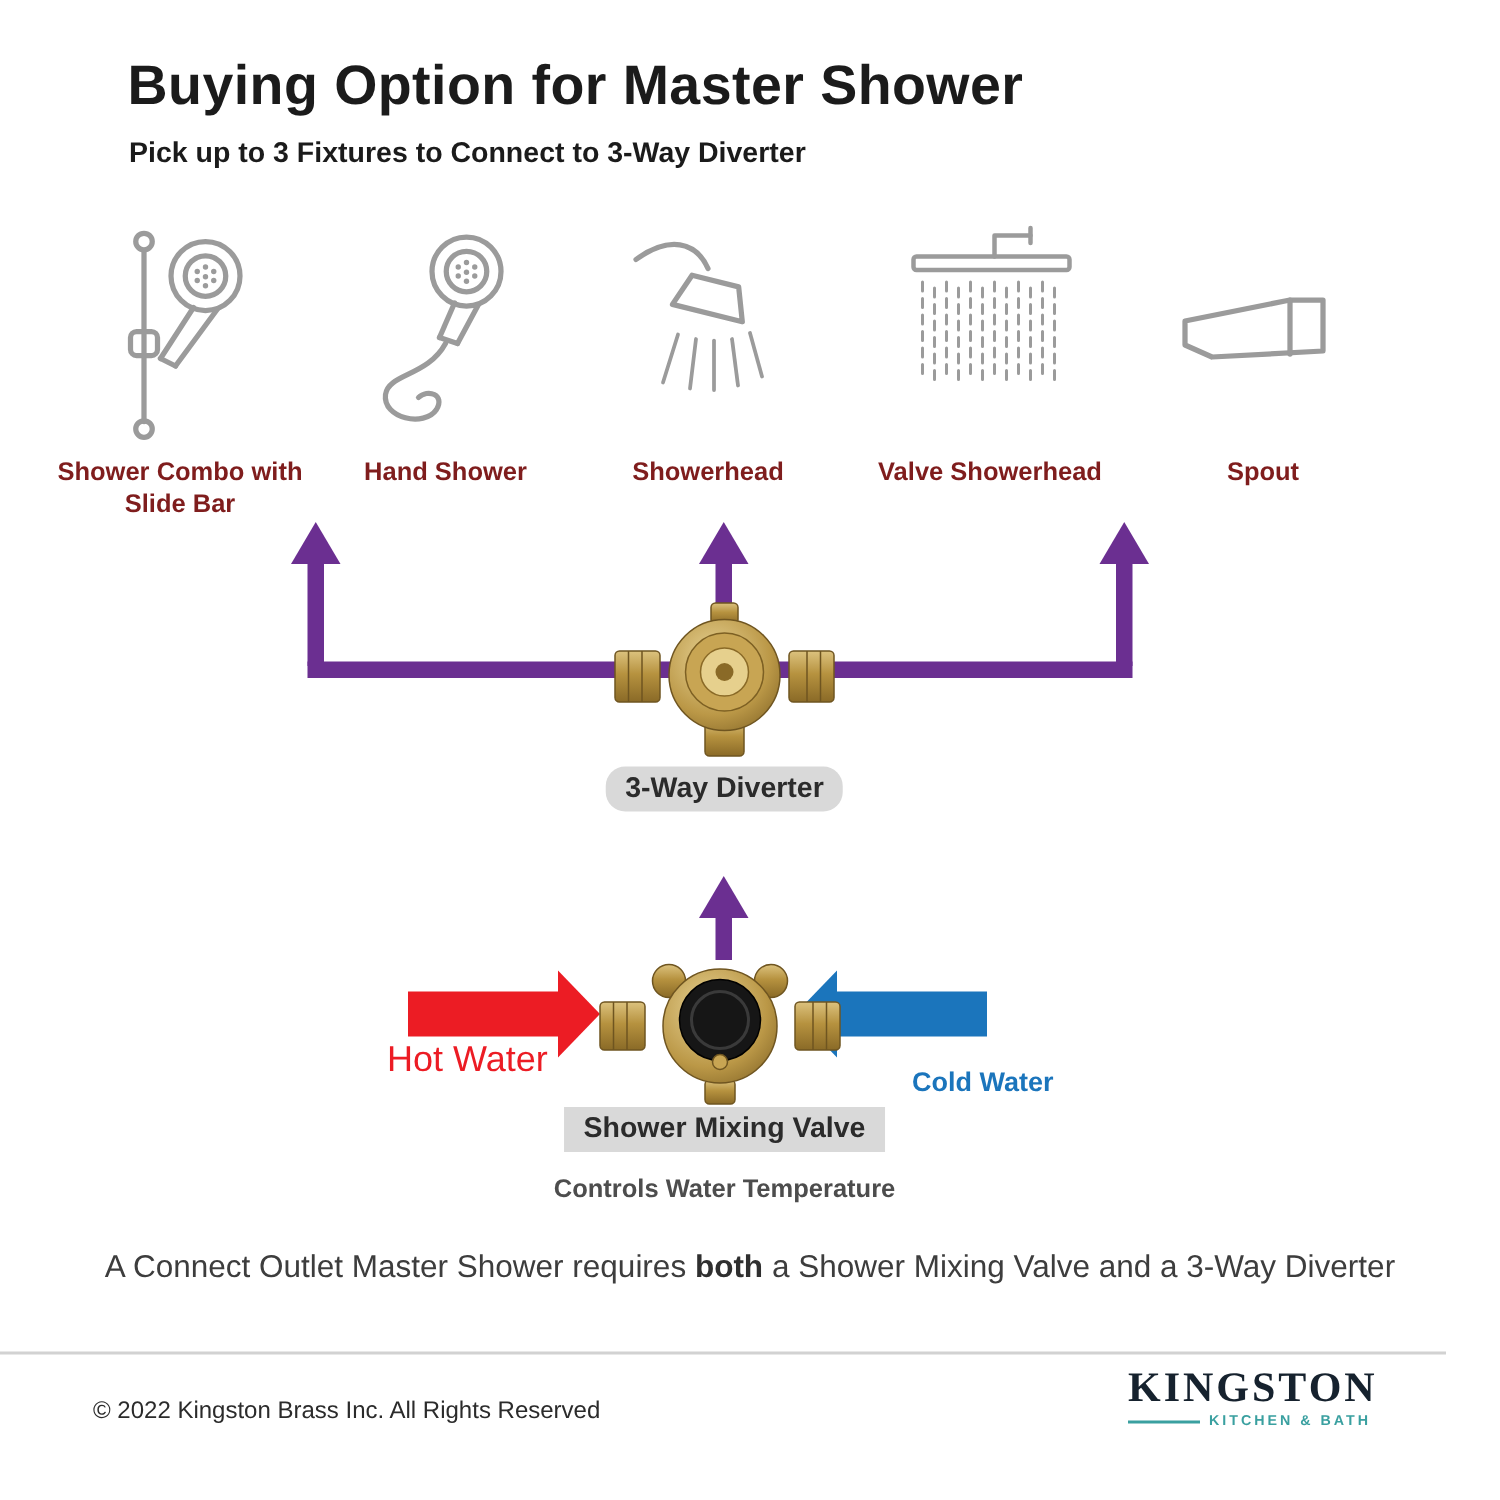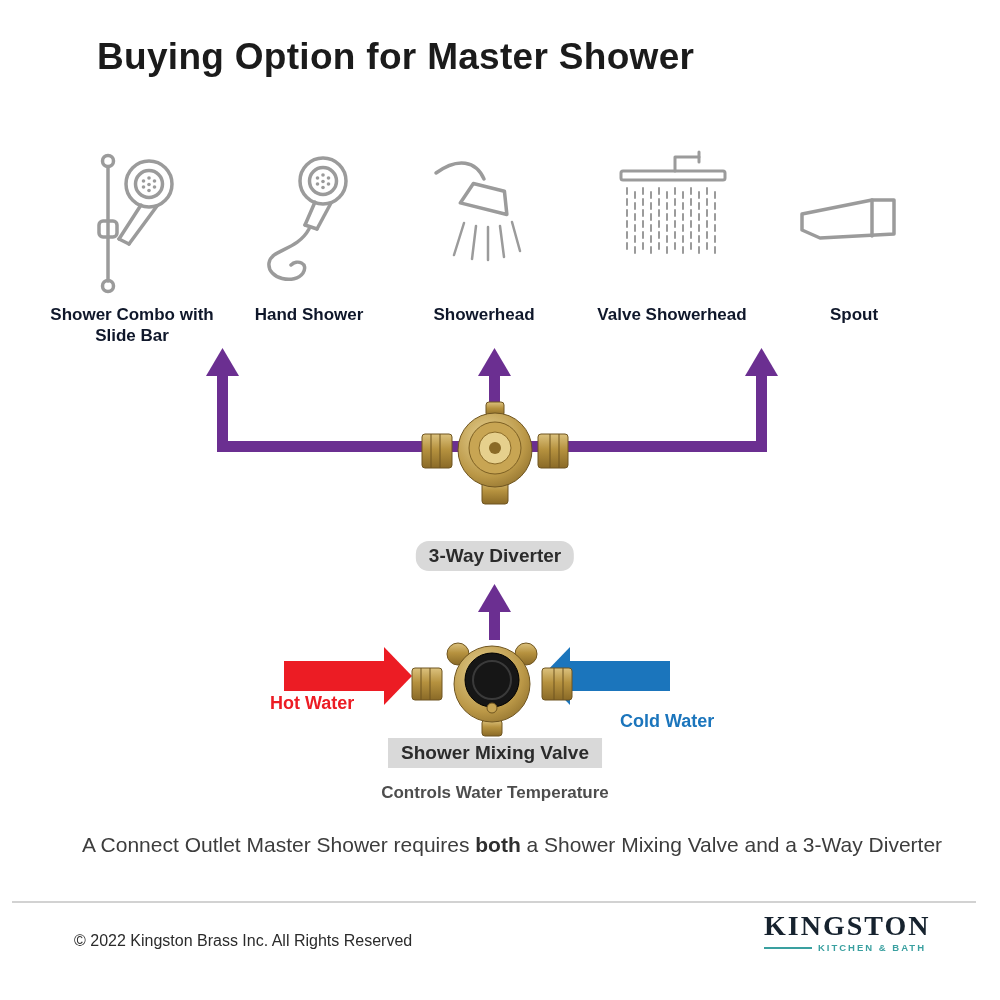--- a/index.html
+++ b/index.html
@@ -1,36 +1,36 @@
 <!DOCTYPE html>
 <html><head>
 <meta charset="utf-8">
 <style>
   * { margin:0; padding:0; box-sizing:border-box; }
   html,body { background:#ffffff; }
   body { font-family:"Liberation Sans", sans-serif; color:#1c1c1c; }
-  .canvas { position:relative; width:964px; height:1000px; background:#ffffff; overflow:hidden;margin-left:12px; }
+  .canvas { position:relative; width:964px; height:1000px; background:#ffffff; overflow:hidden; }
 
   .title { position:absolute; left:85px; top:36px; font-size:37px; font-weight:bold; letter-spacing:.3px; color:#1b1b1b; }
   .subtitle { position:absolute; left:86px; top:92px; font-size:19px; font-weight:bold; color:#1b1b1b; }
 
   .fixture { position:absolute; top:146px; text-align:center; }
   .icon-box { height:152px; display:flex; align-items:center; justify-content:center; }
-  .fixture-label { margin-top:6px; font-size:17px; font-weight:bold; line-height:1.25; color:#0f172a; }
+  .fixture-label { margin-top:6px; font-size:17px; font-weight:bold; line-height:1.25; color:#7f1d1d; }
 
   .arrows { position:absolute; left:0; top:0; width:1000px; height:1000px; pointer-events:none; }
 
   .valve { position:absolute; }
 
   .tag { position:absolute; left:483px; transform:translateX(-50%); background:#d9d9d9; color:#2b2b2b;
          font-weight:bold; font-size:19px; padding:4px 13px; white-space:nowrap; }
   .caption { position:absolute; left:483px; transform:translateX(-50%); color:#4d4d4d;
              font-weight:bold; font-size:17px; white-space:nowrap; }
 
-  .hot-label  { position:absolute; left:258px; top:693px; color:#ec1c24; font-weight:bold; font-size:18px; }
+  .hot-label  { position:absolute; left:258px; top:693px; color:#ec1c24; font-weight:normal; font-size:24px; }
   .cold-label { position:absolute; left:608px; top:711px; color:#1b75bc; font-weight:bold; font-size:18px; }
 
   .note { position:absolute; left:0; top:833px; width:1000px; text-align:center; font-size:21px; color:#3d3d3d; }
   .note .bold { font-weight:bold; color:#2f2f2f; }
 
   .divider { position:absolute; left:0; top:901px; width:1000px; height:2px; background:#d2d2d2; }
 
   .copyright { position:absolute; left:62px; top:932px; font-size:16px; color:#2b2b2b; }
 
   .brand { position:absolute; left:752px; top:911px; width:162px; }
@@ -39,20 +39,21 @@
   .brand-sub { display:flex; align-items:center; margin-top:2px; }
   .brand-line { flex:1; height:2px; background:#3aa0a0; margin-right:6px; }
   .brand-tagline { font-size:9.5px; font-weight:bold; letter-spacing:2px; color:#3aa0a0; white-space:nowrap; }
 </style>
 </head>
 <body>
 
 <div class="canvas">
 
   <div class="title">Buying Option for Master Shower</div>
+  <div class="subtitle">Pick up to 3 Fixtures to Connect to 3-Way Diverter</div>
 
   <div class="fixture" style="left:30px; width:180px;">
     <div class="icon-box">
       <svg width="120" height="150" viewBox="0 0 120 150">
         <g fill="none" stroke="#9b9b9b" stroke-width="3.5" stroke-linecap="round" stroke-linejoin="round">
           <line x1="36" y1="20" x2="36" y2="134"></line>
           <circle cx="36" cy="14" r="5.5"></circle>
           <circle cx="36" cy="139" r="5.5"></circle>
           <rect x="27" y="74" width="18" height="16" rx="4"></rect>
           <circle cx="77" cy="37" r="23"></circle>
@@ -204,21 +205,21 @@
       <line x1="139" y1="38" x2="139" y2="72" stroke="#6f5520"></line>
       <rect x="62" y="84" width="26" height="24" rx="3" fill="url(#brass1)" stroke="#6f5520"></rect>
       <rect x="66" y="6" width="18" height="14" rx="3" fill="url(#brass1)" stroke="#6f5520"></rect>
       <circle cx="75" cy="54" r="37" fill="url(#brassR1)" stroke="#6f5520"></circle>
       <circle cx="75" cy="52" r="26" fill="#c8a553" stroke="#7d6023"></circle>
       <circle cx="75" cy="52" r="16" fill="#e6d08d" stroke="#8a6a27"></circle>
       <circle cx="75" cy="52" r="6" fill="#8a6a27"></circle>
     </svg>
   </div>
 
-  <div class="tag" style="top:541px;border-radius:13px;">3-Way Diverter</div>
+  <div class="tag" style="top:511px;border-radius:13px;">3-Way Diverter</div>
 
   <div class="valve" style="left:398px; top:628px;">
     <svg width="164" height="112" viewBox="0 0 164 112">
       <defs>
         <linearGradient id="brass2" x1="0" y1="0" x2="0" y2="1">
           <stop offset="0" stop-color="#dcc27e"></stop>
           <stop offset="0.45" stop-color="#b6923f"></stop>
           <stop offset="1" stop-color="#8a6a27"></stop>
         </linearGradient>
         <radialGradient id="brassR2" cx="0.4" cy="0.35" r="0.85">

